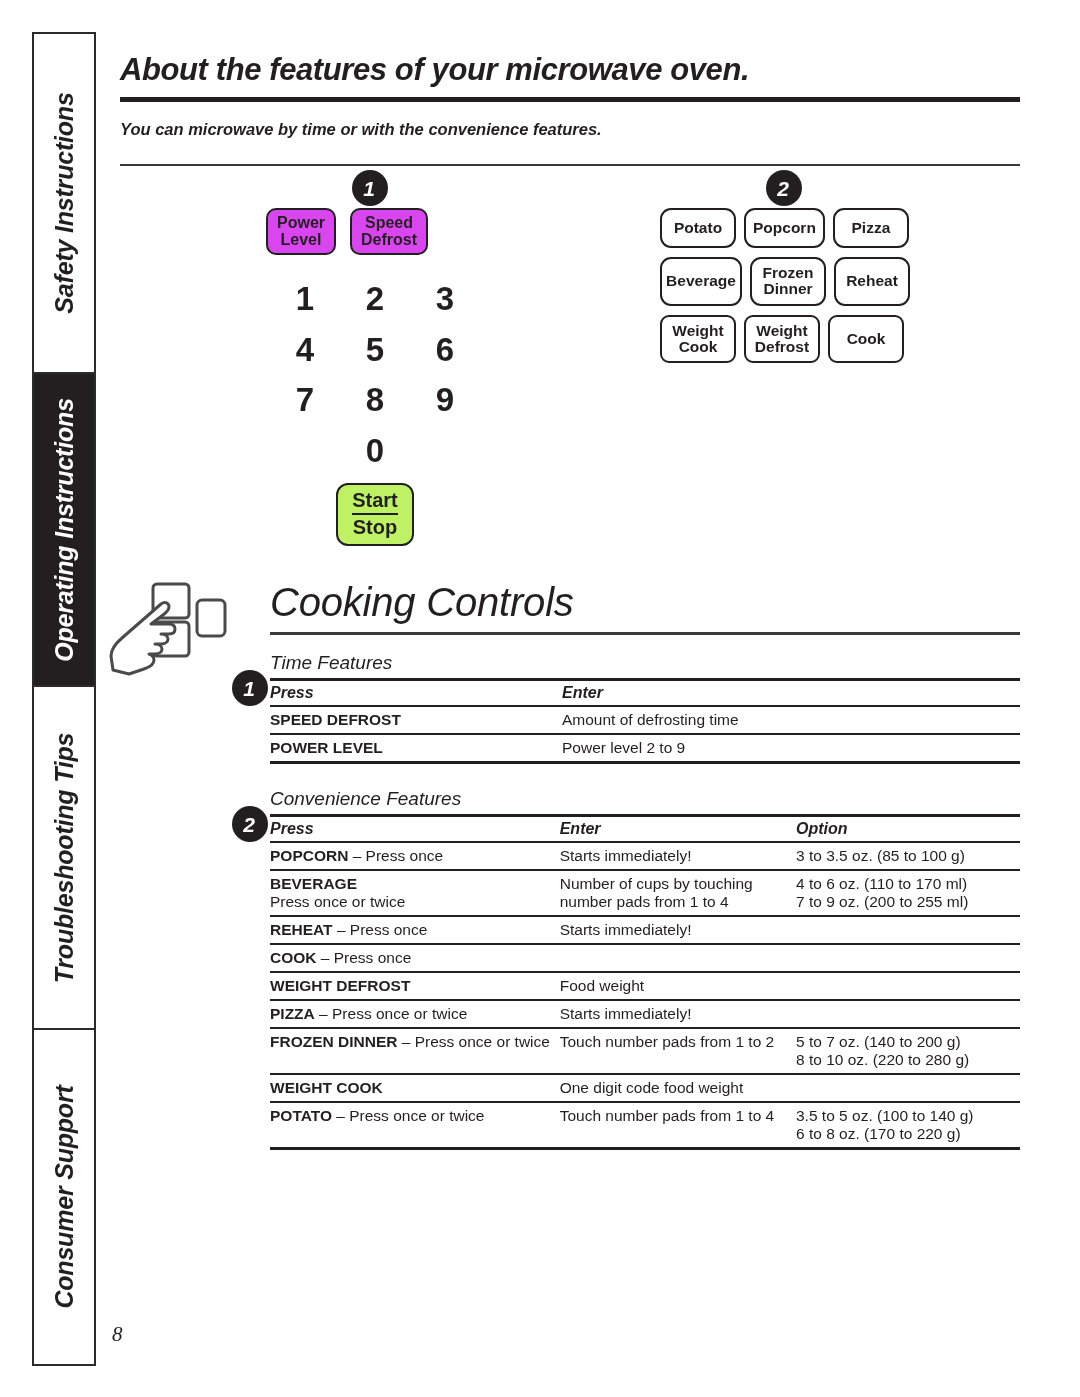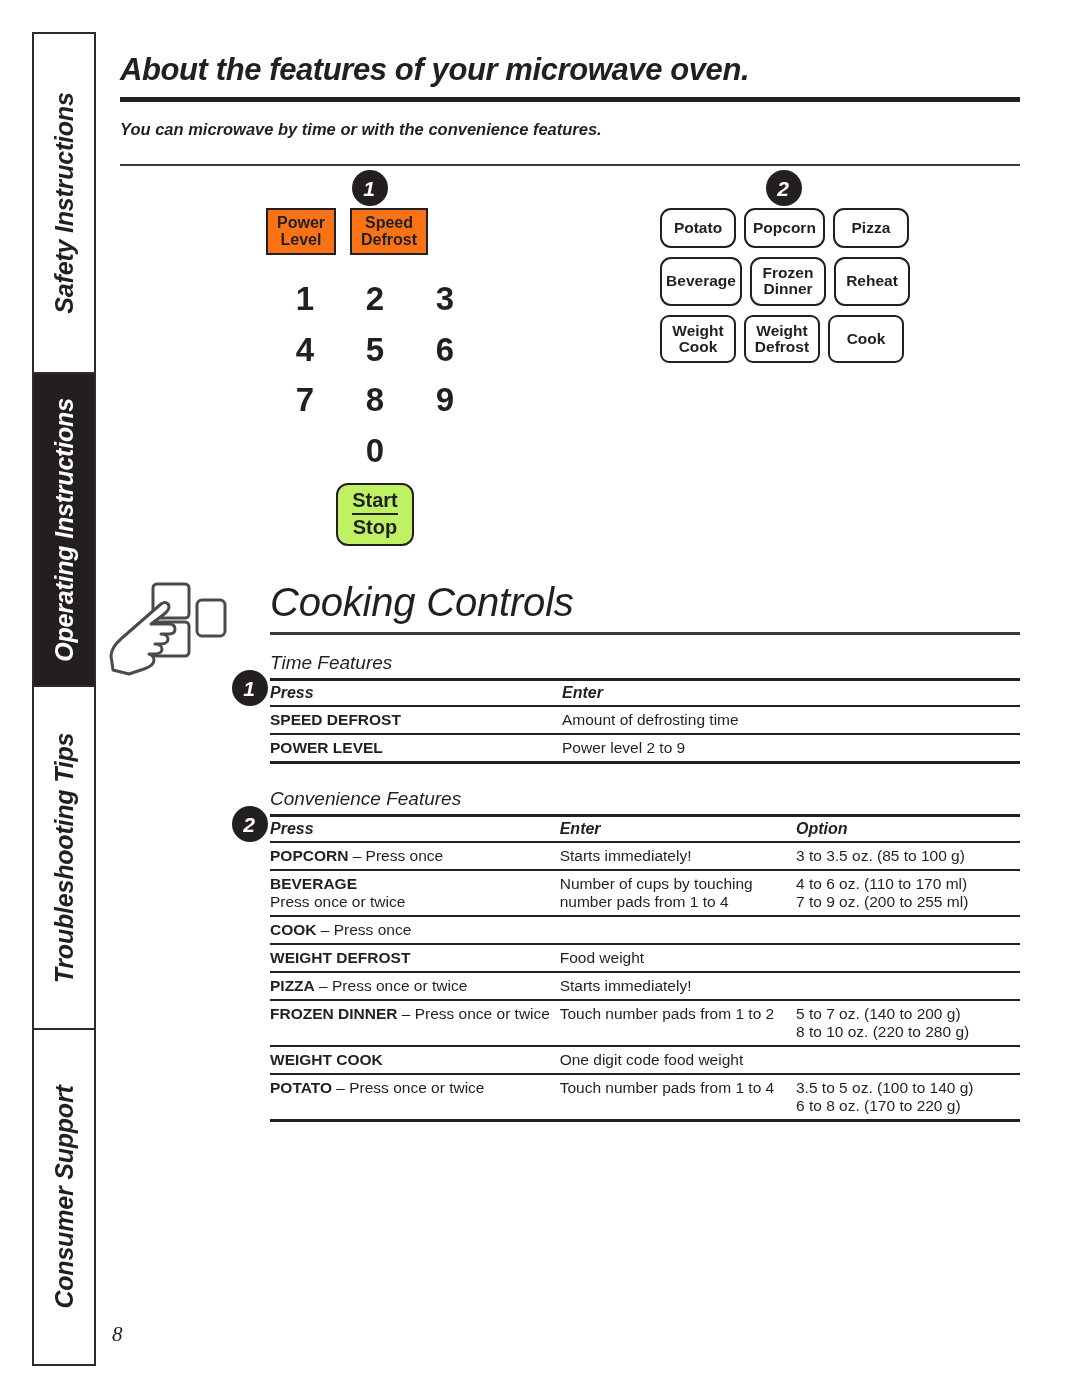--- a/index.html
+++ b/index.html
@@ -121,28 +121,28 @@
 
   .keypad {
     position: absolute;
     left: 150px;
     top: 38px;
     width: 210px;
   }
   .key-btn {
     box-sizing: border-box;
     border: 2.5px solid #231f20;
-    border-radius: 0;
+    border-radius: 10px;
     font-size: 16px;
     font-weight: 600;
     line-height: 1.04;
     text-align: center;
     padding: 5px 9px;
     color: #231f20;
-    background: #f97316;
+    background: #d946ef;
     display: inline-block;
     white-space: nowrap;
   }
   .kp-toprow {
     display: flex;
     gap: 14px;
     margin-left: -4px;
   }
   .numgrid {
     display: grid;
@@ -453,20 +453,25 @@
               <td class="c1"><span class="b">POPCORN</span><span class="n"> – Press once</span></td>
               <td class="c2">Starts immediately!</td>
               <td class="c3">3 to 3.5 oz. (85 to 100 g)</td>
             </tr>
             <tr>
               <td class="c1"><span class="b">BEVERAGE</span><span class="sub">Press once or twice</span></td>
               <td class="c2">Number of cups by touching<span class="opt2">number pads from 1 to 4</span></td>
               <td class="c3">4 to 6 oz. (110 to 170 ml)<span class="opt2">7 to 9 oz. (200 to 255 ml)</span></td>
             </tr>
             <tr>
+              <td class="c1"><span class="b">REHEAT</span><span class="n"> – Press once</span></td>
+              <td class="c2">Starts immediately!</td>
+              <td class="c3"></td>
+            </tr>
+            <tr>
               <td class="c1"><span class="b">COOK</span><span class="n"> – Press once</span></td>
               <td class="c2"></td>
               <td class="c3"></td>
             </tr>
             <tr>
               <td class="c1"><span class="b">WEIGHT DEFROST</span></td>
               <td class="c2">Food weight</td>
               <td class="c3"></td>
             </tr>
             <tr>

